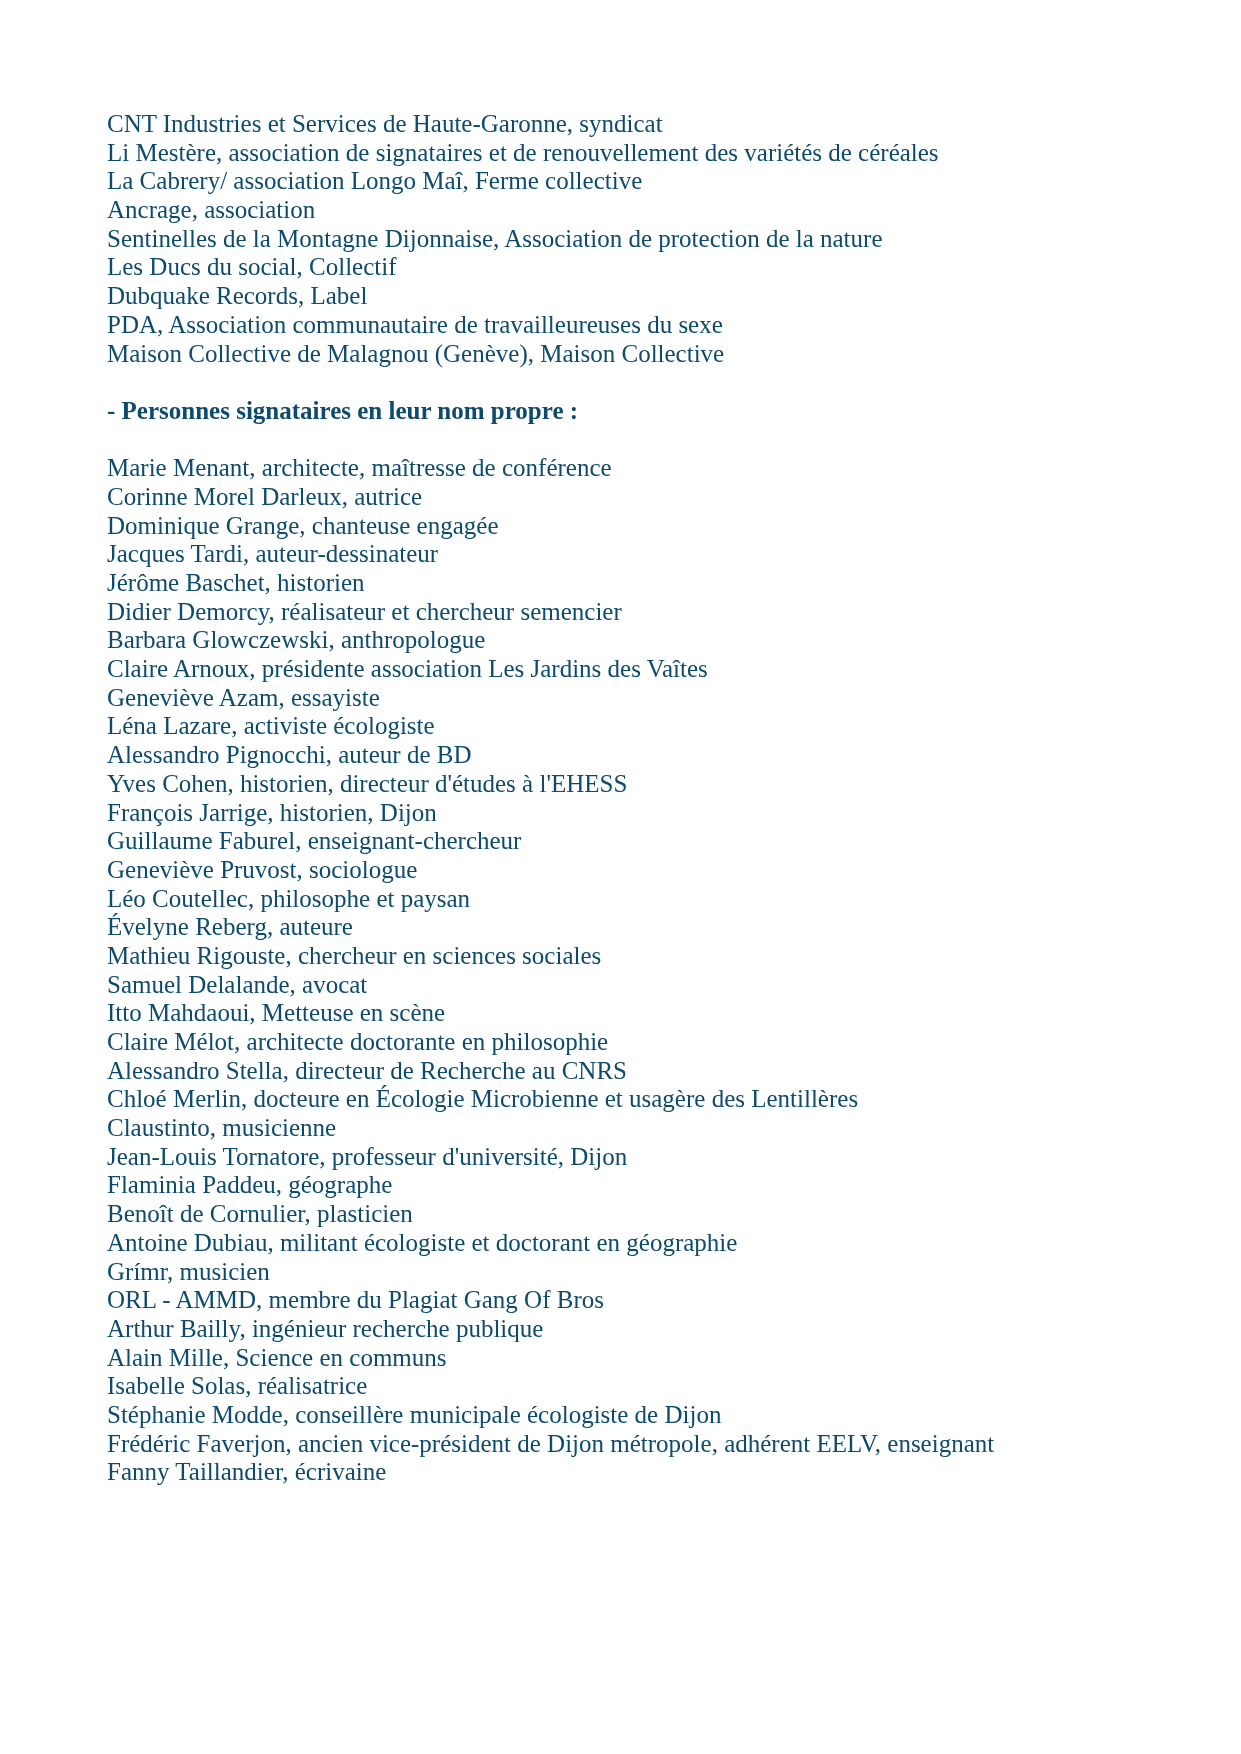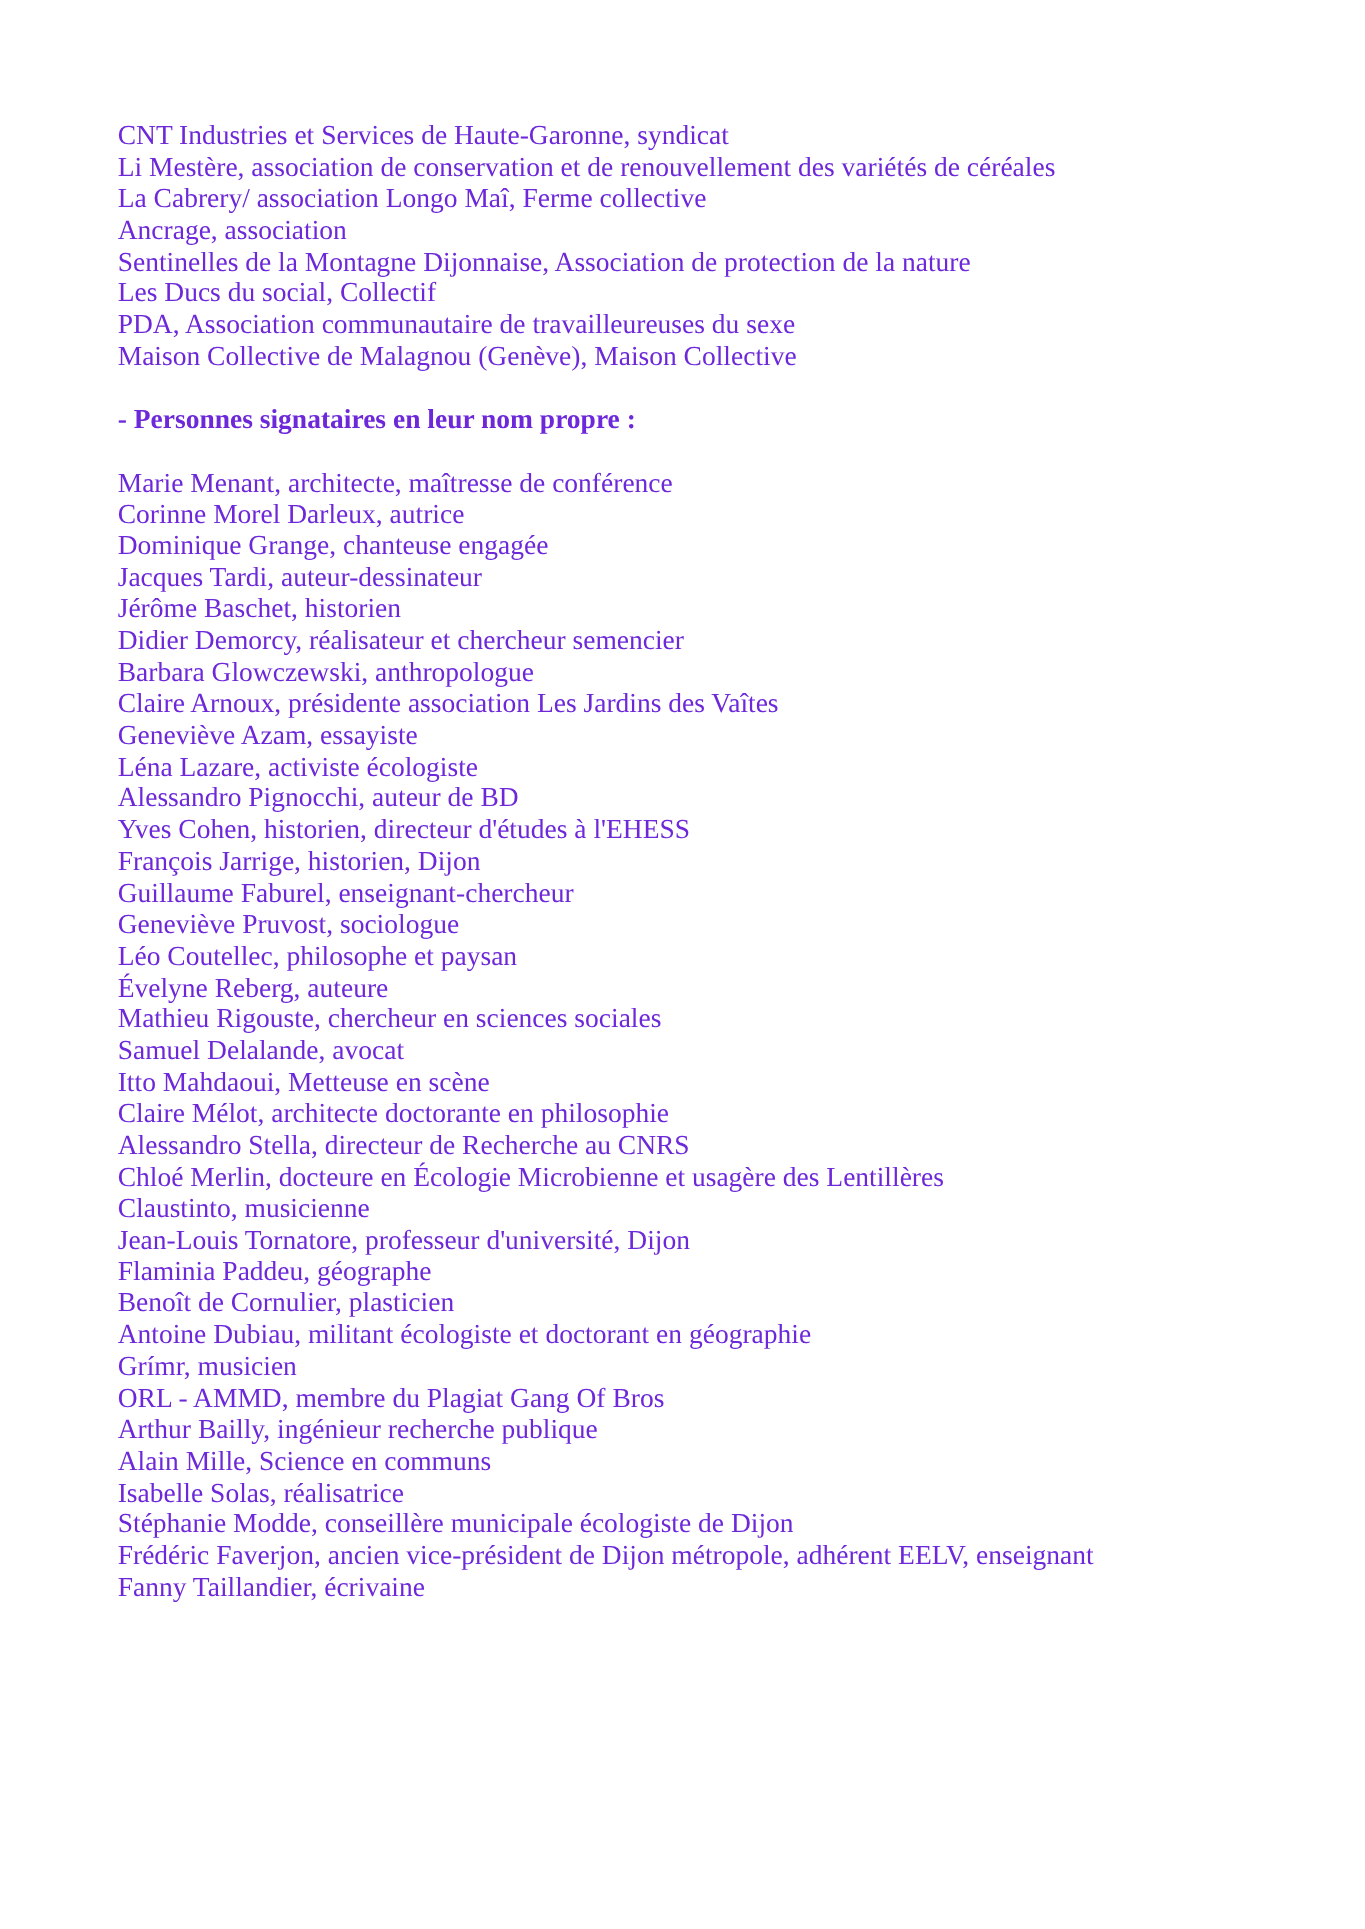--- a/index.html
+++ b/index.html
@@ -7,21 +7,21 @@
     padding: 0;
     background: #ffffff;
   }
   .page {
     position: relative;
     width: 1241px;
     height: 1754px;
     background: #ffffff;
     overflow: hidden;
     font-family: "Liberation Serif", "DejaVu Serif", serif;
-    color: #6d28d9;
+    color: #0c4a6e;
   }
   .content {
     position: absolute;
     top: 110px;
     left: 107px;
     right: 70px;
     font-size: 25px;
     line-height: 28.7px;
   }
   .line {
@@ -36,25 +36,26 @@
   }
 </style>
 </head>
 <body>
 
 <div class="page">
   <div class="content">
 
     <div>
         <div class="line">CNT Industries et Services de Haute-Garonne, syndicat</div>
-        <div class="line">Li Mestère, association de conservation et de renouvellement des variétés de céréales</div>
+        <div class="line">Li Mestère, association de signataires et de renouvellement des variétés de céréales</div>
         <div class="line">La Cabrery/ association Longo Maî, Ferme collective</div>
         <div class="line">Ancrage, association</div>
         <div class="line">Sentinelles de la Montagne Dijonnaise, Association de protection de la nature</div>
         <div class="line">Les Ducs du social, Collectif</div>
+        <div class="line">Dubquake Records, Label</div>
         <div class="line">PDA, Association communautaire de travailleureuses du sexe</div>
         <div class="line">Maison Collective de Malagnou (Genève), Maison Collective</div>
       </div>
 
     <div class="blank"></div>
 
     <div class="line heading">- Personnes signataires en leur nom propre :</div>
 
     <div class="blank"></div>
 

